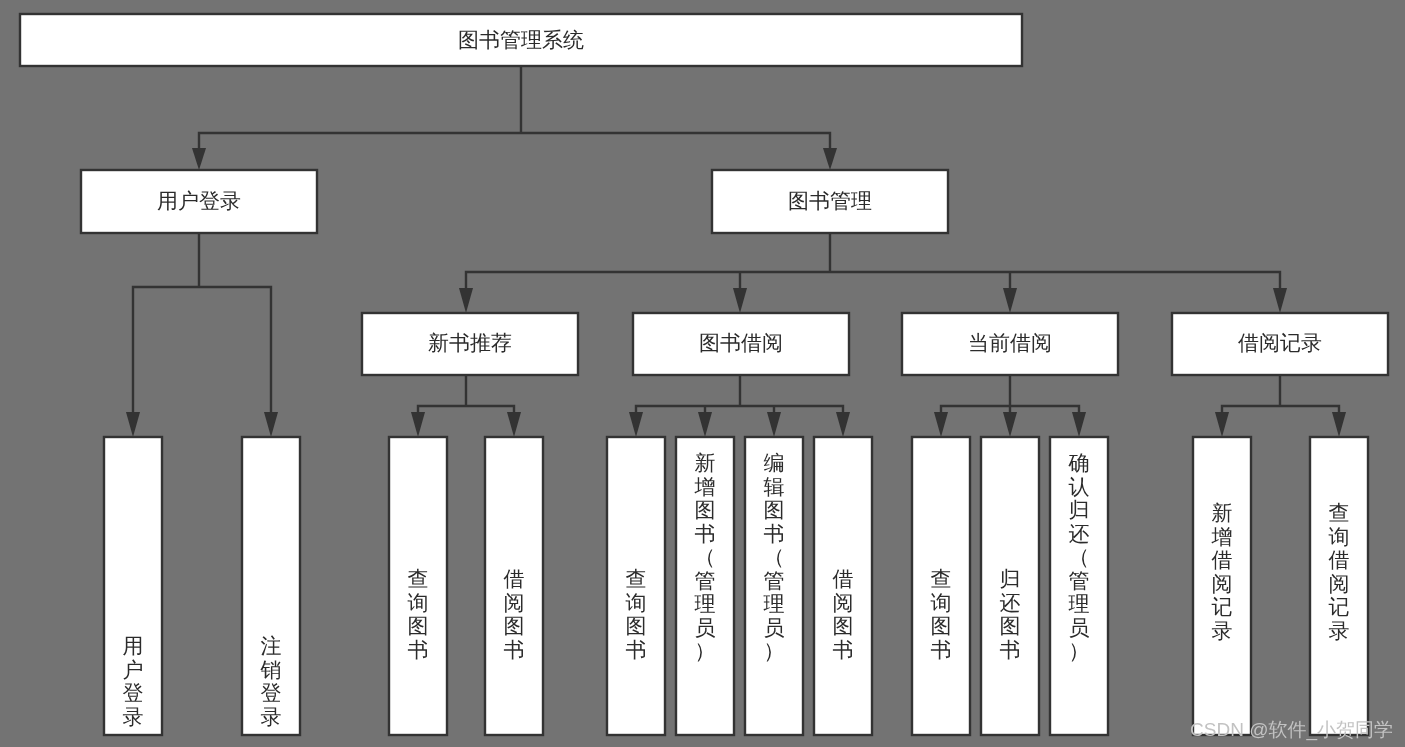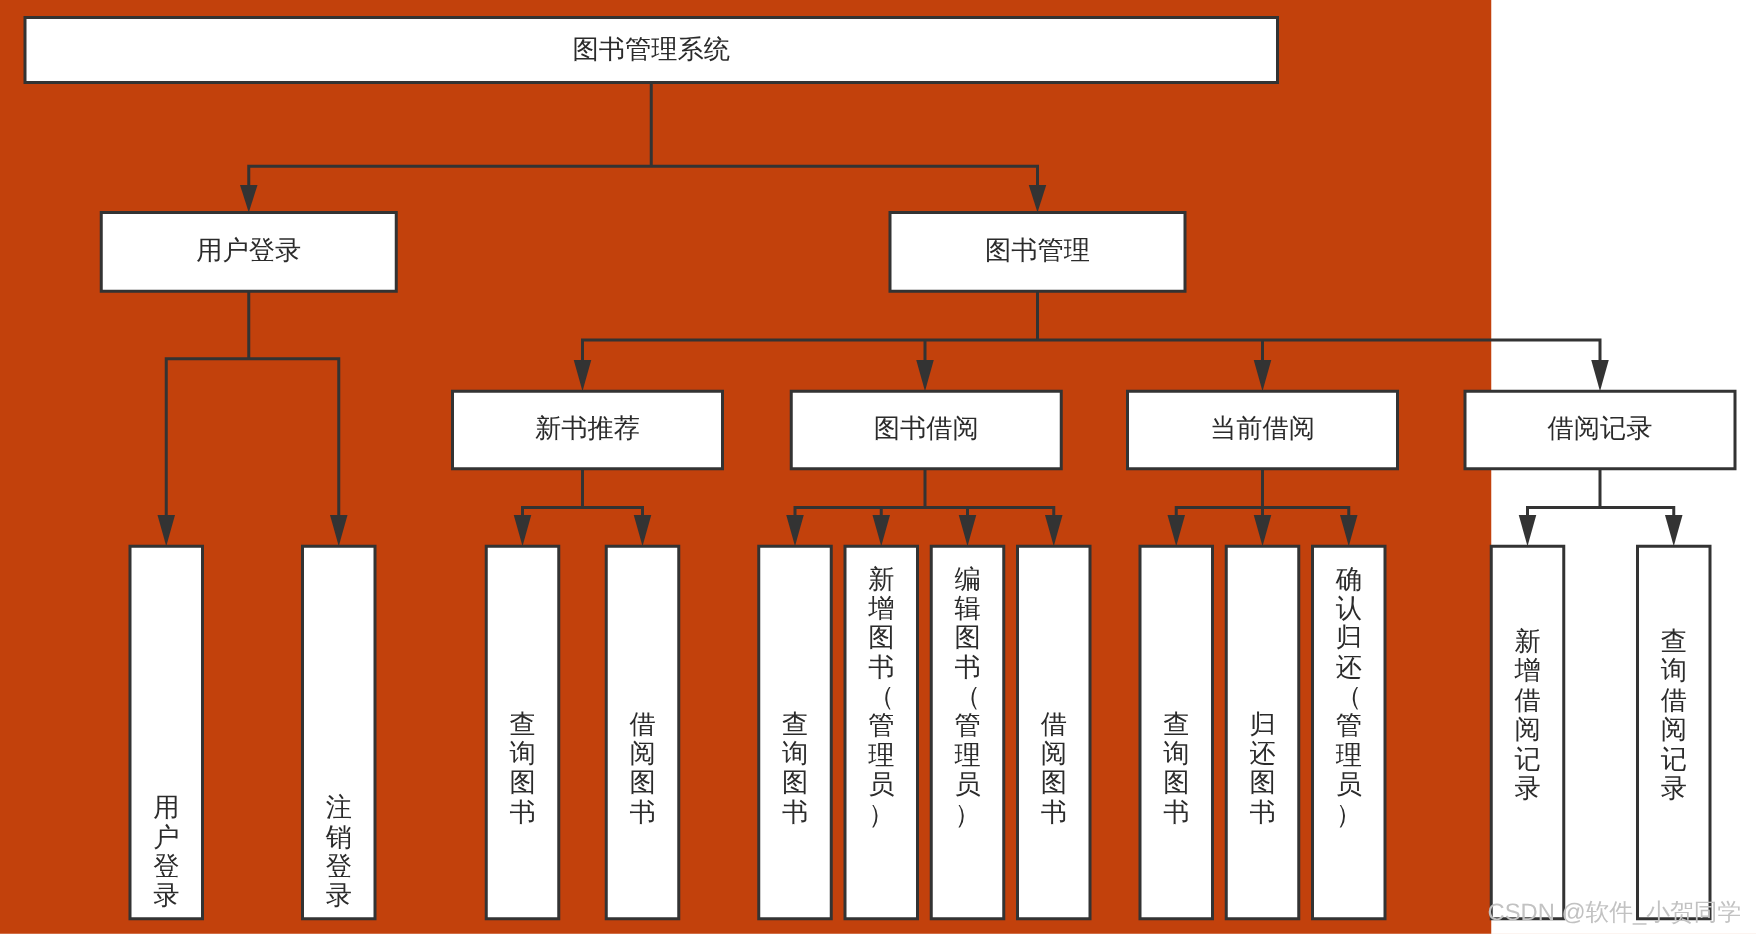--- a/index.html
+++ b/index.html
@@ -9,23 +9,23 @@
   }
   body {
     width: 1405px;
     height: 747px;
     font-family: "Liberation Sans", "DejaVu Sans", sans-serif;
     overflow: hidden;
     position: relative;
   }
   #diagram-root {
     position: relative;
-    width: 1193px;
+    width: 1405px;
     height: 747px;
-    background: #c2410c;
+    background: #737373;
   }
   svg.diagram-canvas {
     position: absolute;
     left: 0;
     top: 0;
     width: 1405px;
     height: 747px;
     display: block;
   }
   .node-box {

